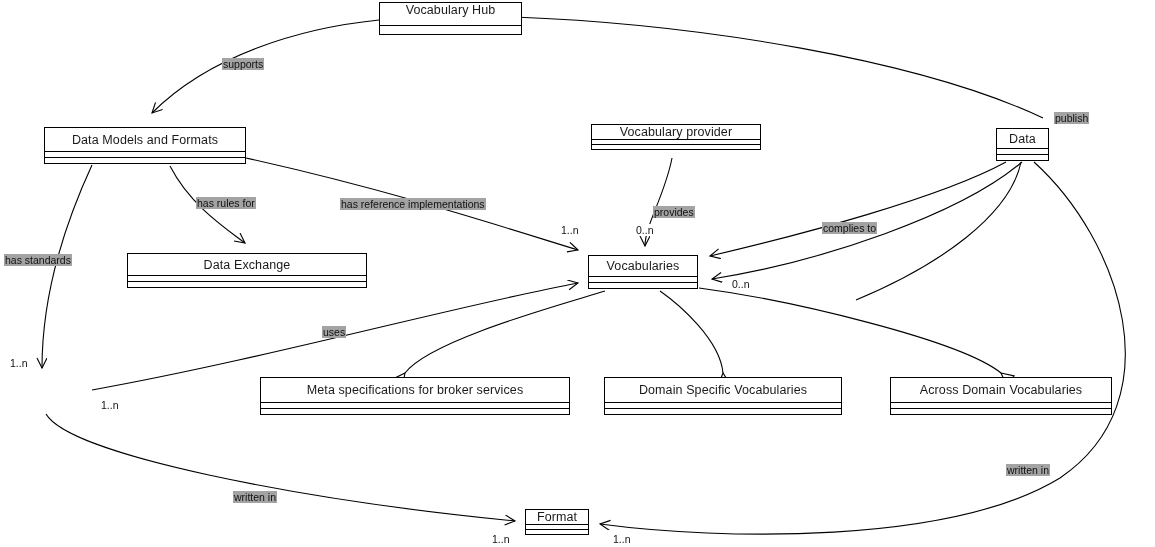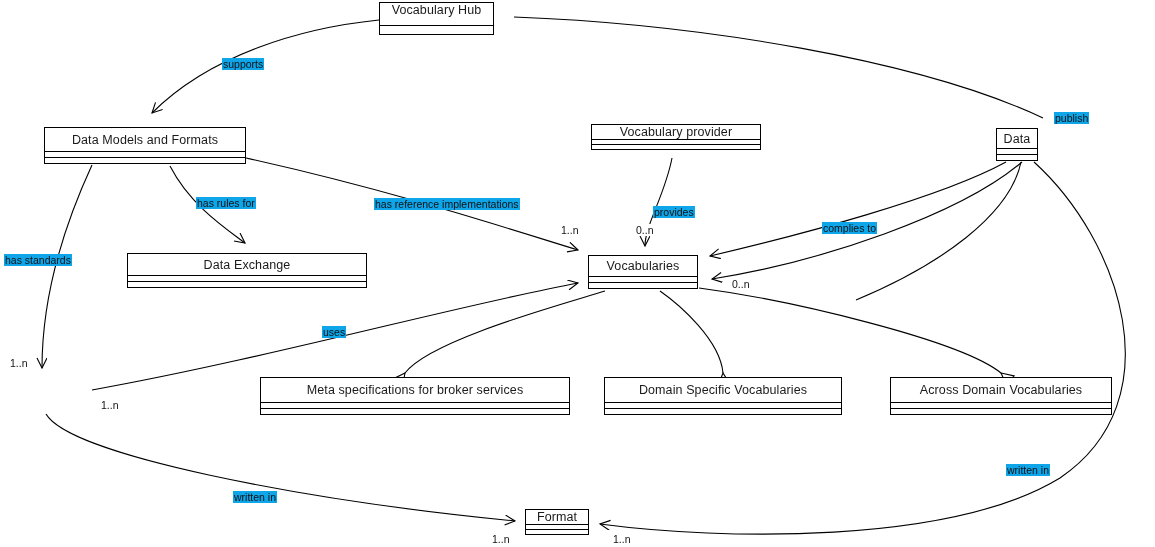--- a/index.html
+++ b/index.html
@@ -50,21 +50,21 @@
   }
   .uml-ops {
     height: 6px;
     border-top: 1.2px solid #000000;
     box-sizing: border-box;
   }
   .edge-label {
     position: absolute;
     font-size: 10.5px;
     color: #111111;
-    background: #0ea5e9;
+    background: #a3a3a3;
     white-space: nowrap;
     padding: 0 1px;
     line-height: 12px;
   }
   .mult-label {
     position: absolute;
     font-size: 10.5px;
     color: #111111;
     background: #ffffff;
     white-space: nowrap;
@@ -113,39 +113,39 @@
 
       <path d="M 46,414 C 70,455 300,500 515,521" marker-end="url(#openArrow)"></path>
 
       <path d="M 1034,162 C 1120,240 1175,400 1060,478 C 950,545 720,540 600,524" marker-end="url(#openArrow)"></path>
 
       <path d="M 1021,162 C 1010,215 940,265 856,300"></path>
 
     </g>
   </svg>
 
-  <div class="uml-class" style="left:379px; top:2px; width:115px; height:33px;gap:8px;">
+  <div class="uml-class" style="left:379px; top:2px; width:143px; height:33px;gap:8px;">
     <div class="uml-name">Vocabulary Hub</div>
     <div class="uml-attrs"></div>
     <div class="uml-ops"></div>
   </div>
 
   <div class="uml-class" style="left:44px; top:127px; width:202px; height:37px;text-align:center;">
     <div class="uml-name">Data Models and Formats</div>
     <div class="uml-attrs"></div>
     <div class="uml-ops"></div>
   </div>
 
   <div class="uml-class" style="left:591px; top:124px; width:170px; height:26px;">
     <div class="uml-name">Vocabulary provider</div>
     <div class="uml-attrs"></div>
     <div class="uml-ops"></div>
   </div>
 
-  <div class="uml-class" style="left:996px; top:128px; width:42px; height:33px;text-align:center;">
+  <div class="uml-class" style="left:996px; top:128px; width:53px; height:33px;text-align:center;">
     <div class="uml-name">Data</div>
     <div class="uml-attrs"></div>
     <div class="uml-ops"></div>
   </div>
 
   <div class="uml-class" style="left:127px; top:253px; width:240px; height:35px;">
     <div class="uml-name">Data Exchange</div>
     <div class="uml-attrs"></div>
     <div class="uml-ops"></div>
   </div>
@@ -177,21 +177,21 @@
 
   <div class="uml-class" style="left:525px; top:509px; width:64px; height:26px;">
     <div class="uml-name">Format</div>
     <div class="uml-attrs"></div>
     <div class="uml-ops"></div>
   </div>
 
   <div class="edge-label" style="left:222px; top:58px;">supports</div>
   <div class="edge-label" style="left:1054px; top:112px;">publish</div>
   <div class="edge-label" style="left:196px; top:197px;">has rules for</div>
-  <div class="edge-label" style="left:340px; top:198px;margin-left:34px;">has reference implementations</div>
+  <div class="edge-label" style="left:340px; top:198px;">has reference implementations</div>
   <div class="edge-label" style="left:653px; top:206px;">provides</div>
   <div class="edge-label" style="left:822px; top:222px;">complies to</div>
   <div class="edge-label" style="left:4px; top:254px;">has standards</div>
   <div class="edge-label" style="left:322px; top:326px;">uses</div>
   <div class="edge-label" style="left:233px; top:491px;">written in</div>
   <div class="edge-label" style="left:1006px; top:464px;">written in</div>
 
   <div class="mult-label" style="left:560px; top:224px;">1..n</div>
   <div class="mult-label" style="left:635px; top:224px;">0..n</div>
   <div class="mult-label" style="left:731px; top:278px;">0..n</div>

